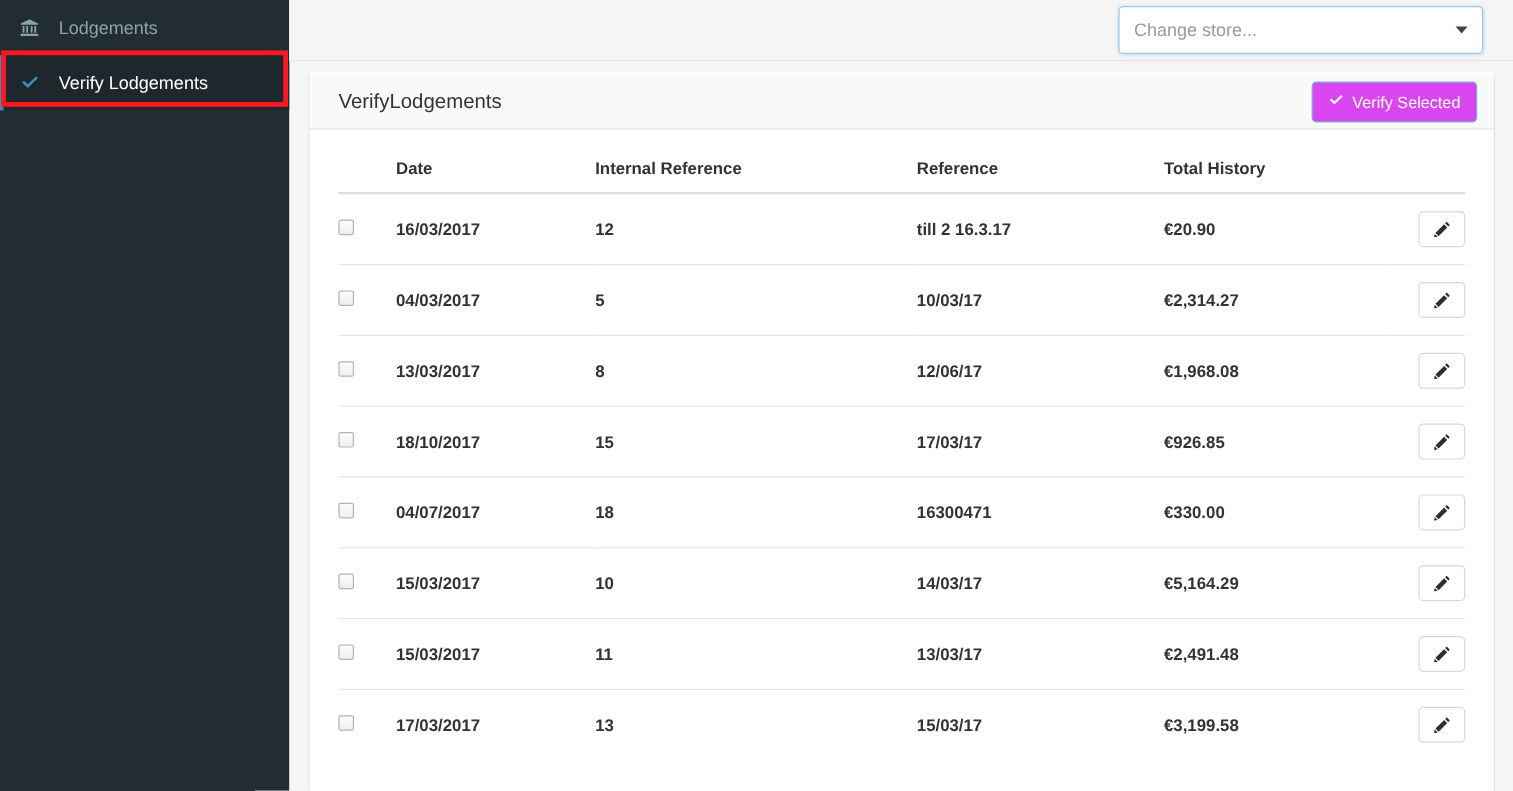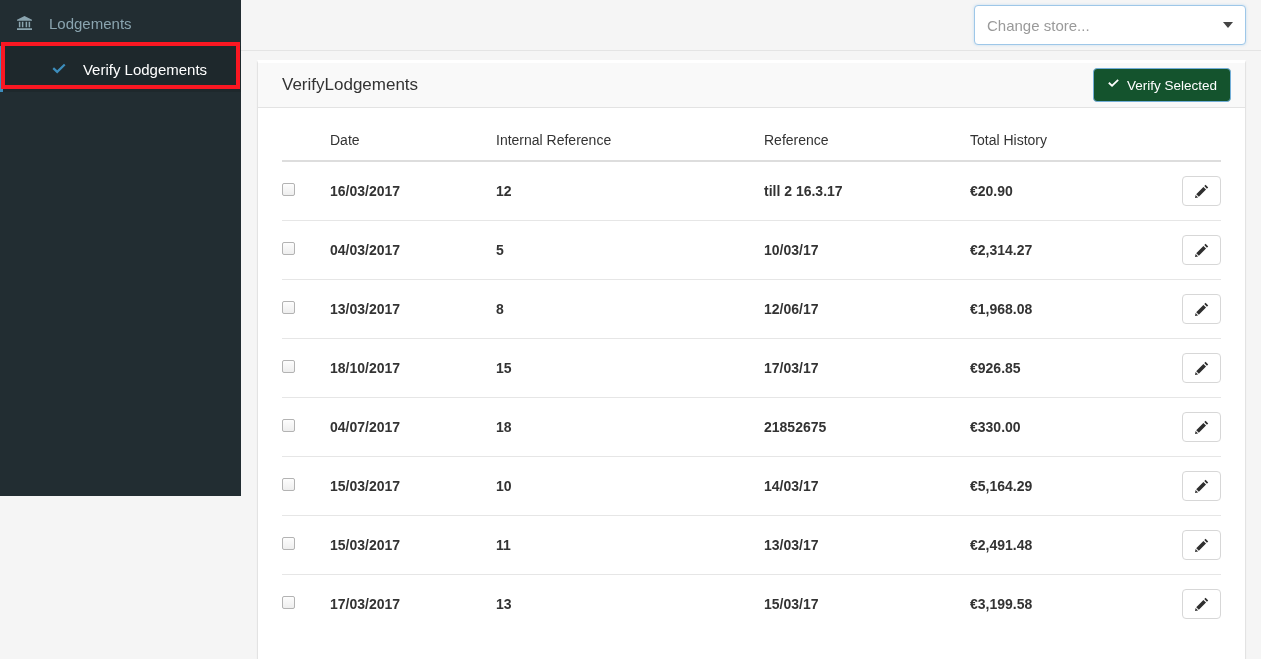--- a/index.html
+++ b/index.html
@@ -9,21 +9,21 @@
     overflow: hidden;
     font-family: "Liberation Sans", sans-serif;
     background: #f5f5f5;
   }
   #app { position: relative; width: 1261px; height: 659px; }
 
   
   #sidebar {
     position: absolute;
     left: 0; top: 0;
-    width: 241px; height: 496px;
+    width: 241px; height: 659px;
     background: #222d32;
   }
   .nav-item {
     position: relative;
     display: flex;
     align-items: center;
     height: 46px;
     padding-left: 17px;
     color: #8aa4af;
     font-size: 15px;
@@ -36,21 +36,20 @@
     display: flex;
     align-items: center;
     justify-content: flex-start;
   }
   .nav-item .nav-label { padding-left: 6px; white-space: nowrap; }
   .nav-item.active {
     background: #1e282c;
     color: #ffffff;
     border-left: 3px solid #3c8dbc;
     padding-left: 14px;
-    justify-content: center;
   }
   .nav-item.active .nav-label { font-weight: normal; color: #fff; }
   .nav-item.active svg { fill: #3c8dbc; }
   .nav-item svg { fill: #8aa4af; }
 
   
   #annot-box {
     position: absolute;
     left: 1px; top: 42px;
     width: 239px; height: 47px;
@@ -62,22 +61,22 @@
   
   #topbar {
     position: absolute;
     left: 241px; top: 0;
     width: 1020px; height: 51px;
     background: #f5f5f5;
     border-bottom: 1px solid #e4e4e4;
   }
   #store-select {
     position: absolute;
-    right: 15px; top: 5px;
-    width: 272px; height: 40px;
+    right: 25px; top: 5px;
+    width: 304px; height: 40px;
     background: #ffffff;
     border: 1px solid #9ec7e8;
     border-radius: 4px;
     box-shadow: 0 0 3px rgba(102,175,233,.35);
     display: flex;
     align-items: center;
     padding: 0 12px;
     cursor: pointer;
   }
   #store-select .sel-text {
@@ -113,38 +112,38 @@
   }
   #panel-title {
     font-size: 17px;
     color: #333;
     flex: 1;
   }
   #verify-btn {
     display: inline-flex;
     align-items: center;
     gap: 7px;
-    background: #14532d;
+    background: #d946ef;
     border: 1px solid #72aed8;
     color: #ffffff;
     font-size: 13.5px;
     border-radius: 4px;
     padding: 8px 13px;
     cursor: pointer;
     font-family: "Liberation Sans", sans-serif;
   }
 
   #panel-body { padding: 10px 24px 0 24px; }
 
   table { width: 100%; border-collapse: collapse; }
   thead th {
     text-align: left;
     font-size: 14px;
     color: #333;
-    font-weight: normal;
+    font-weight: bold;
     padding: 14px 0 12px 0;
     border-bottom: 2px solid #dddddd;
   }
   tbody td {
     font-size: 14px;
     color: #333;
     padding: 14px 0;
     border-top: 1px solid #e6e6e6;
     vertical-align: middle;
     height: 49px;
@@ -304,21 +303,21 @@
                       <path d="M12.1 0.9 L15.1 3.9 L13.6 5.4 L10.6 2.4 Z M9.6 3.4 L12.6 6.4 L4.4 14.6 L1.4 11.6 Z M0.7 12.5 L3.5 15.3 L0 16 Z"></path>
                     </svg>
                   </span>
                 </span>
               </td>
             </tr>
             <tr>
               <td class="col-check"><span class="chk"></span></td>
               <td class="col-date">04/07/2017</td>
               <td class="col-iref">18</td>
-              <td class="col-ref">21852675</td>
+              <td class="col-ref">16300471</td>
               <td class="col-amt">€330.00</td>
               <td class="col-act">
                 <span class="edit-btn">
                   <span>
                     <svg width="14" height="14" viewBox="0 0 16 16" aria-hidden="true" style="fill:#2f2f2f">
                       <path d="M12.1 0.9 L15.1 3.9 L13.6 5.4 L10.6 2.4 Z M9.6 3.4 L12.6 6.4 L4.4 14.6 L1.4 11.6 Z M0.7 12.5 L3.5 15.3 L0 16 Z"></path>
                     </svg>
                   </span>
                 </span>
               </td>

